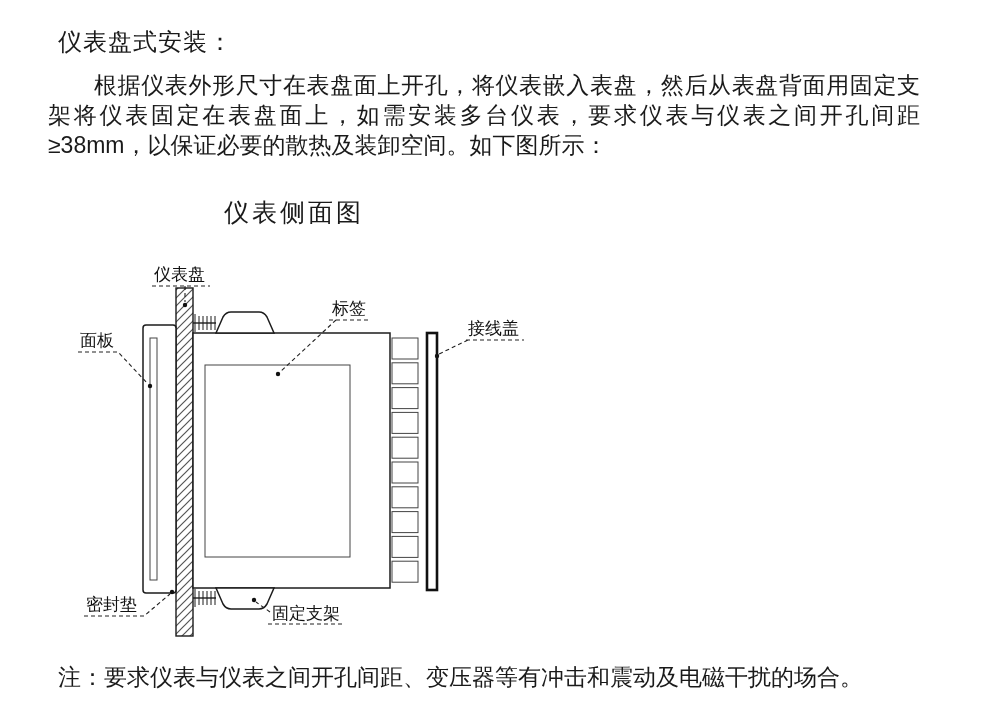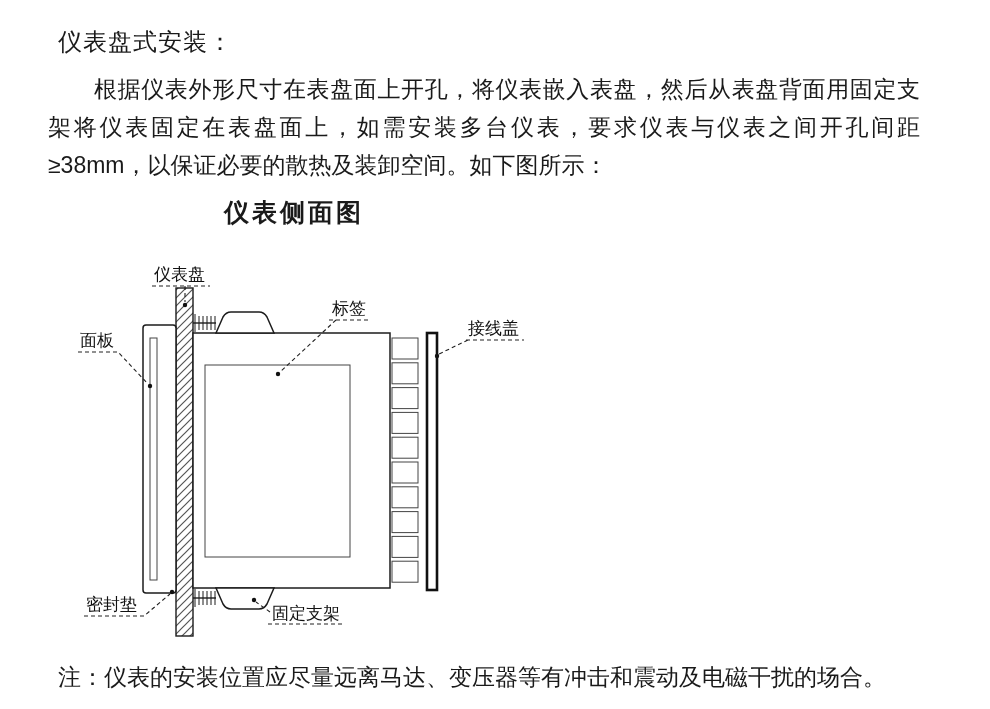--- a/index.html
+++ b/index.html
@@ -5,27 +5,27 @@
   * { margin: 0; padding: 0; box-sizing: border-box; }
   html, body { width: 990px; height: 709px; background: #ffffff; overflow: hidden; }
   body { font-family: "Liberation Sans", sans-serif; color: #1a1a1a; position: relative; }
 
   .page-title {
     position: absolute; left: 58px; top: 26px;
     font-size: 24px; font-weight: normal; letter-spacing: 1px;
   }
   .body-paragraph {
     position: absolute; left: 48px; top: 70px; width: 872px;
-    font-size: 23px; line-height: 38px; text-indent: 2em;
+    font-size: 23px; line-height: 30px; text-indent: 2em;
     text-align: justify;
   }
   .diagram-title {
     position: absolute; left: 224px; top: 196px;
     font-family: "Liberation Serif", serif;
-    font-size: 25px; font-weight: bold; letter-spacing: 3px;
+    font-size: 25px; font-weight: normal; letter-spacing: 3px;
   }
   .diagram-svg { position: absolute; left: 40px; top: 250px; }
 
   .note-text {
     position: absolute; left: 58px; top: 662px; width: 900px;
     font-size: 23px;
   }
 
   
   .solid { fill: #ffffff; stroke: #1c1c1c; stroke-width: 1.5; }
@@ -122,15 +122,15 @@
 
     <text class="dlabel" x="46" y="360">密封垫</text>
     <path class="dash" d="M44,366 H104 L130,344"></path>
     <circle class="dot" cx="132" cy="342" r="2.2"></circle>
 
     <text class="dlabel" x="232" y="369">固定支架</text>
     <path class="dash" d="M228,374 H304 M230,362 L216,352"></path>
     <circle class="dot" cx="214" cy="350" r="2.2"></circle>
   </svg>
 
-  <p class="note-text">注：仪表的安装位置应尽量远离马达、变压器等有冲击和震动及电磁干扰的场合。</p>
+  <p class="note-text">注：要求仪表与仪表之间开孔间距、变压器等有冲击和震动及电磁干扰的场合。</p>
 
 </div>
 
 </body></html>

